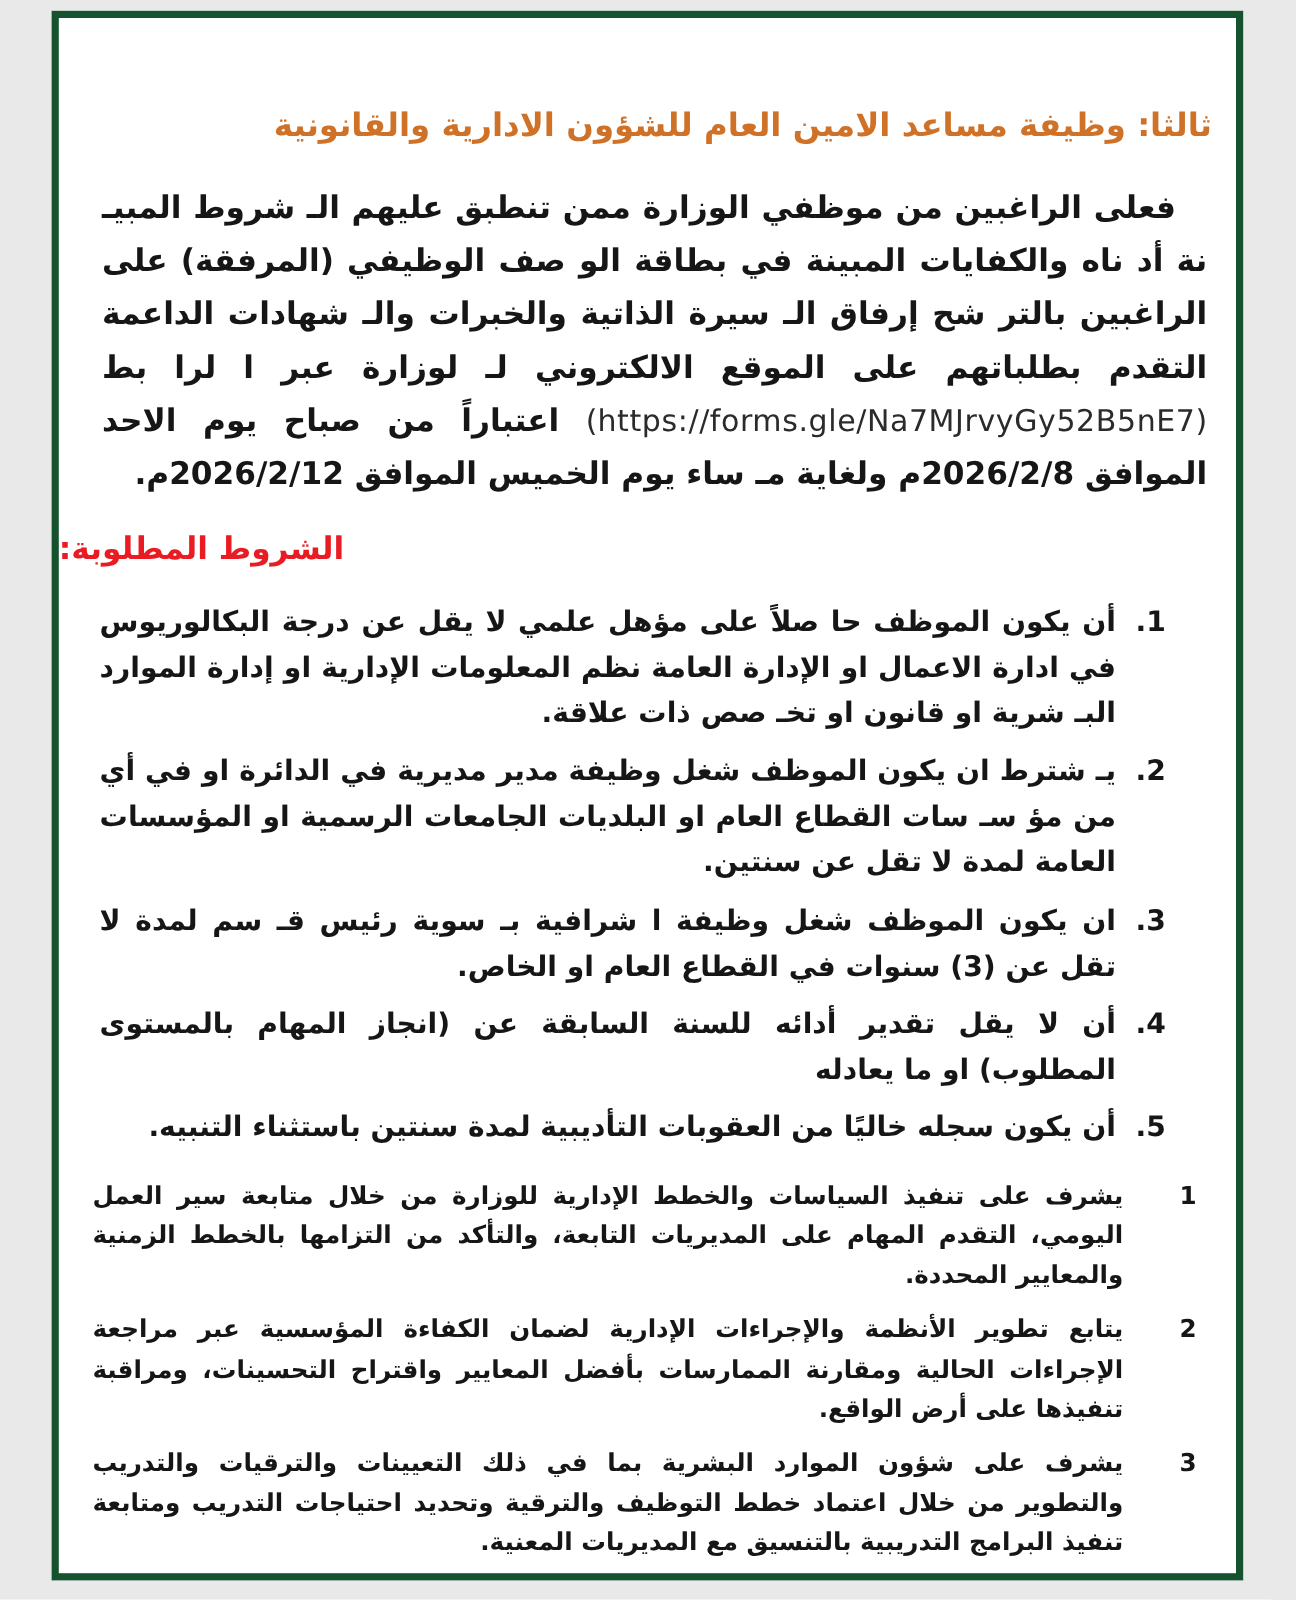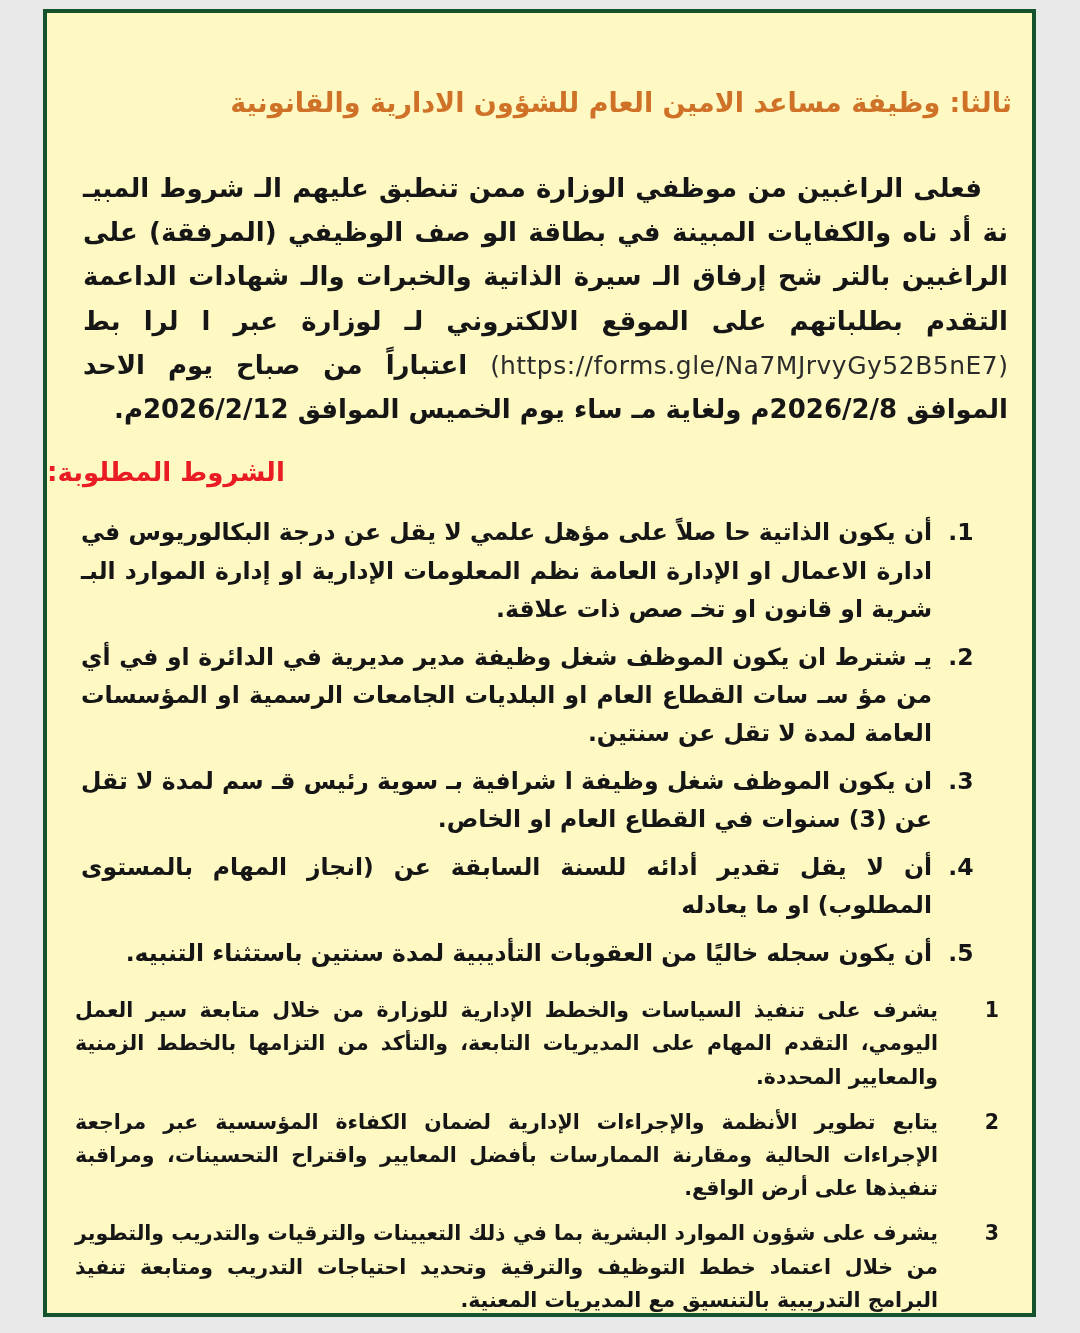--- a/index.html
+++ b/index.html
@@ -8,35 +8,35 @@
     background:#e9e9e9;
     font-family:"DejaVu Sans", sans-serif;
     color:#161616;
     position:relative;
     overflow:hidden;
   }
   .frame {
     position:absolute;
     left:43px; top:9px;
     width:993px; height:1308px;
-    border:4px solid #14532d;
+    border:6px solid #14532d;
     overflow:hidden;
     direction:rtl;
-    background:#fef9c3;
+    background:#ffffff;
   }
   .doc-title {
     margin:74px 20px 0 20px;
     font-size:27px;
     font-weight:bold;
     text-align:right;
     color:#cf7227;
     letter-spacing:-0.5px;
   }
   .intro {
-    margin:48px 24px 0 36px;
+    margin:32px 24px 0 36px;
     font-size:26px;
     font-weight:bold;
     line-height:1.7;
     text-align:justify;
     text-indent:26px;
   }
   .intro .url {
     direction:ltr;
     unicode-bidi:embed;
     font-weight:400;
@@ -97,21 +97,21 @@
     <span>فعلى الراغبين من موظفي الوزارة ممن تنطبق عليهم الـ شروط المبيـ نة أد ناه والكفايات المبينة في بطاقة الو صف الوظيفي (المرفقة) على الراغبين بالتر شح إرفاق الـ سيرة الذاتية والخبرات والـ شهادات الداعمة التقدم بطلباتهم على الموقع الالكتروني لـ لوزارة عبر ا لرا بط</span>
     <span class="url">(https://forms.gle/Na7MJrvyGy52B5nE7)</span>
     <span>اعتباراً من صباح يوم الاحد الموافق 2026/2/8م ولغاية مـ ساء يوم الخميس الموافق 2026/2/12م.</span>
   </p>
 
   <div class="section-heading req-heading">الشروط المطلوبة:</div>
 
   <div class="req-list">
     <div class="req-item">
       <span class="req-num">1.</span>
-      <span class="req-text">أن يكون الذاتية حا صلاً على مؤهل علمي لا يقل عن درجة البكالوريوس في ادارة الاعمال او الإدارة العامة نظم المعلومات الإدارية او إدارة الموارد البـ شرية او قانون او تخـ صص ذات علاقة.</span>
+      <span class="req-text">أن يكون الموظف حا صلاً على مؤهل علمي لا يقل عن درجة البكالوريوس في ادارة الاعمال او الإدارة العامة نظم المعلومات الإدارية او إدارة الموارد البـ شرية او قانون او تخـ صص ذات علاقة.</span>
     </div>
     <div class="req-item">
       <span class="req-num">2.</span>
       <span class="req-text">يـ شترط ان يكون الموظف شغل وظيفة مدير مديرية في الدائرة او في أي من مؤ سـ سات القطاع العام او البلديات الجامعات الرسمية او المؤسسات العامة لمدة لا تقل عن سنتين.</span>
     </div>
     <div class="req-item">
       <span class="req-num">3.</span>
       <span class="req-text">ان يكون الموظف شغل وظيفة ا شرافية بـ سوية رئيس قـ سم لمدة لا تقل عن (3) سنوات في القطاع العام او الخاص.</span>
     </div>
     <div class="req-item">

